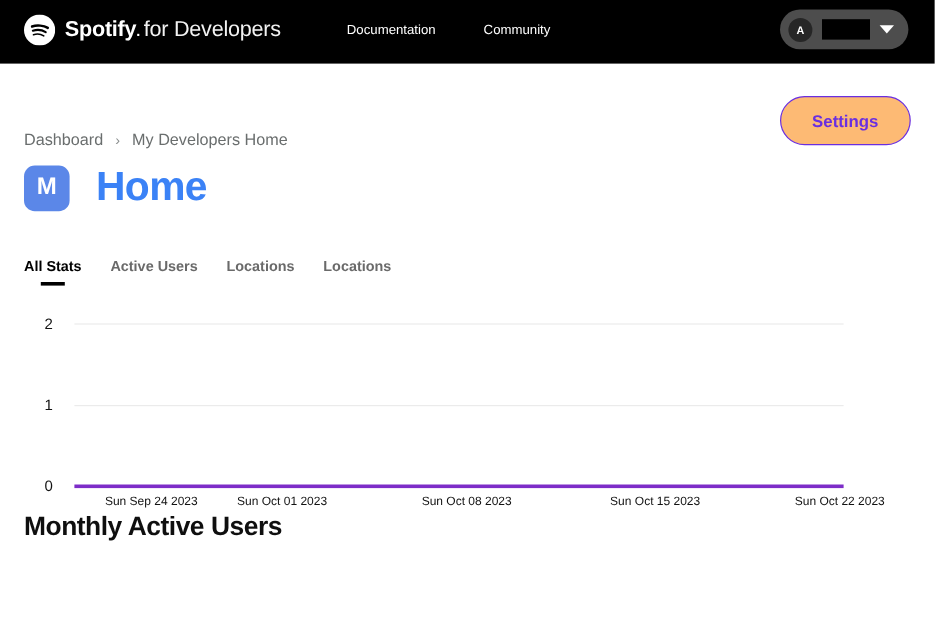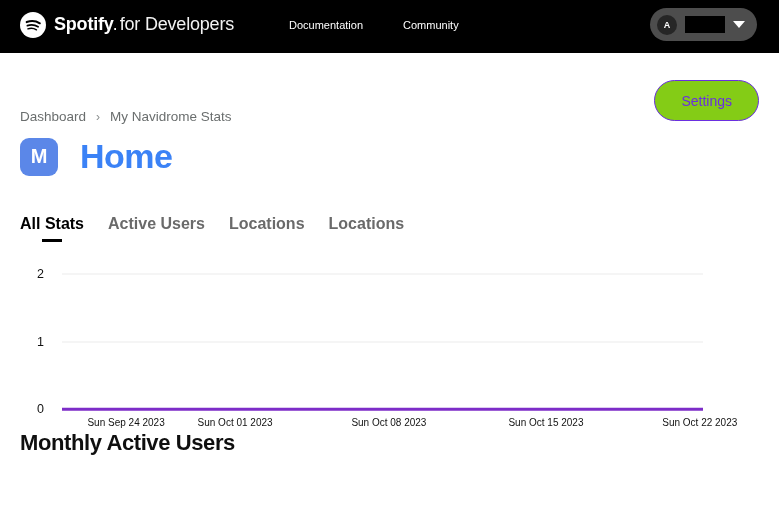--- a/index.html
+++ b/index.html
@@ -28,32 +28,32 @@
     border-right:6px solid transparent; border-top:7px solid #ffffff; }
 
   
   .main { padding:0 20px; }
   .crumb-row { display:flex; align-items:center; margin-top:27px; height:41px; }
   .breadcrumb { display:flex; align-items:center; gap:10px; font-size:13.5px;
     color:#6a6e6e;margin-top:32px; }
   .crumb-link { cursor:pointer; }
   .crumb-sep { font-size:12px; color:#8a8e8e; }
   .crumb-row .spacer { flex:1; }
-  .settings-btn { border:1.5px solid #6a2fe0; color:#6a2fe0; background:#84cc16;
-    border-radius:21px; height:41px; padding:0 26px; font-size:14px; font-weight:400;
+  .settings-btn { border:1.5px solid #6a2fe0; color:#6a2fe0; background:#fdba74;
+    border-radius:21px; height:41px; padding:0 26px; font-size:14px; font-weight:700;
     font-family:inherit; cursor:pointer; }
 
   .title-row { display:flex; align-items:center; gap:22px; margin-top:16px; }
   .app-icon { width:38px; height:38px; border-radius:9px; background:#5b87e8;
     color:#ffffff; font-size:20px; font-weight:700; display:flex;
     align-items:center; justify-content:center; }
   .page-title { font-size:34px; font-weight:700; color:#3b82f6; letter-spacing:-0.5px; }
 
   .tabs { display:flex; gap:24px; margin-top:39px; }
-  .tab { font-size:16px; font-weight:700; color:#6a6a6a; cursor:pointer;
+  .tab { font-size:12px; font-weight:700; color:#6a6a6a; cursor:pointer;
     padding-bottom:9px; position:relative; }
   .tab.active { color:#000000; }
   .tab.active::after { content:""; position:absolute; left:50%; bottom:0;
     transform:translateX(-50%); width:20px; height:3px; background:#000000; }
 
   .section-title { font-size:22px; font-weight:800; color:#0f0f0f;
     letter-spacing:-0.4px; }
   .daily-title { margin-top:25px; }
   .monthly-title { margin-top:0; }
 
@@ -93,21 +93,21 @@
     <span class="caret-down"></span>
   </div>
 </div>
 
 <div class="main">
 
   <div class="crumb-row">
     <div class="breadcrumb">
       <span class="crumb-link">Dashboard</span>
       <span class="crumb-sep">›</span>
-      <span>My Navidrome Stats</span>
+      <span>My Developers Home</span>
     </div>
     <div class="spacer"></div>
     <button class="settings-btn">Settings</button>
   </div>
 
   <div class="title-row">
     <div class="app-icon">M</div>
     <h1 class="page-title">Home</h1>
   </div>
 

